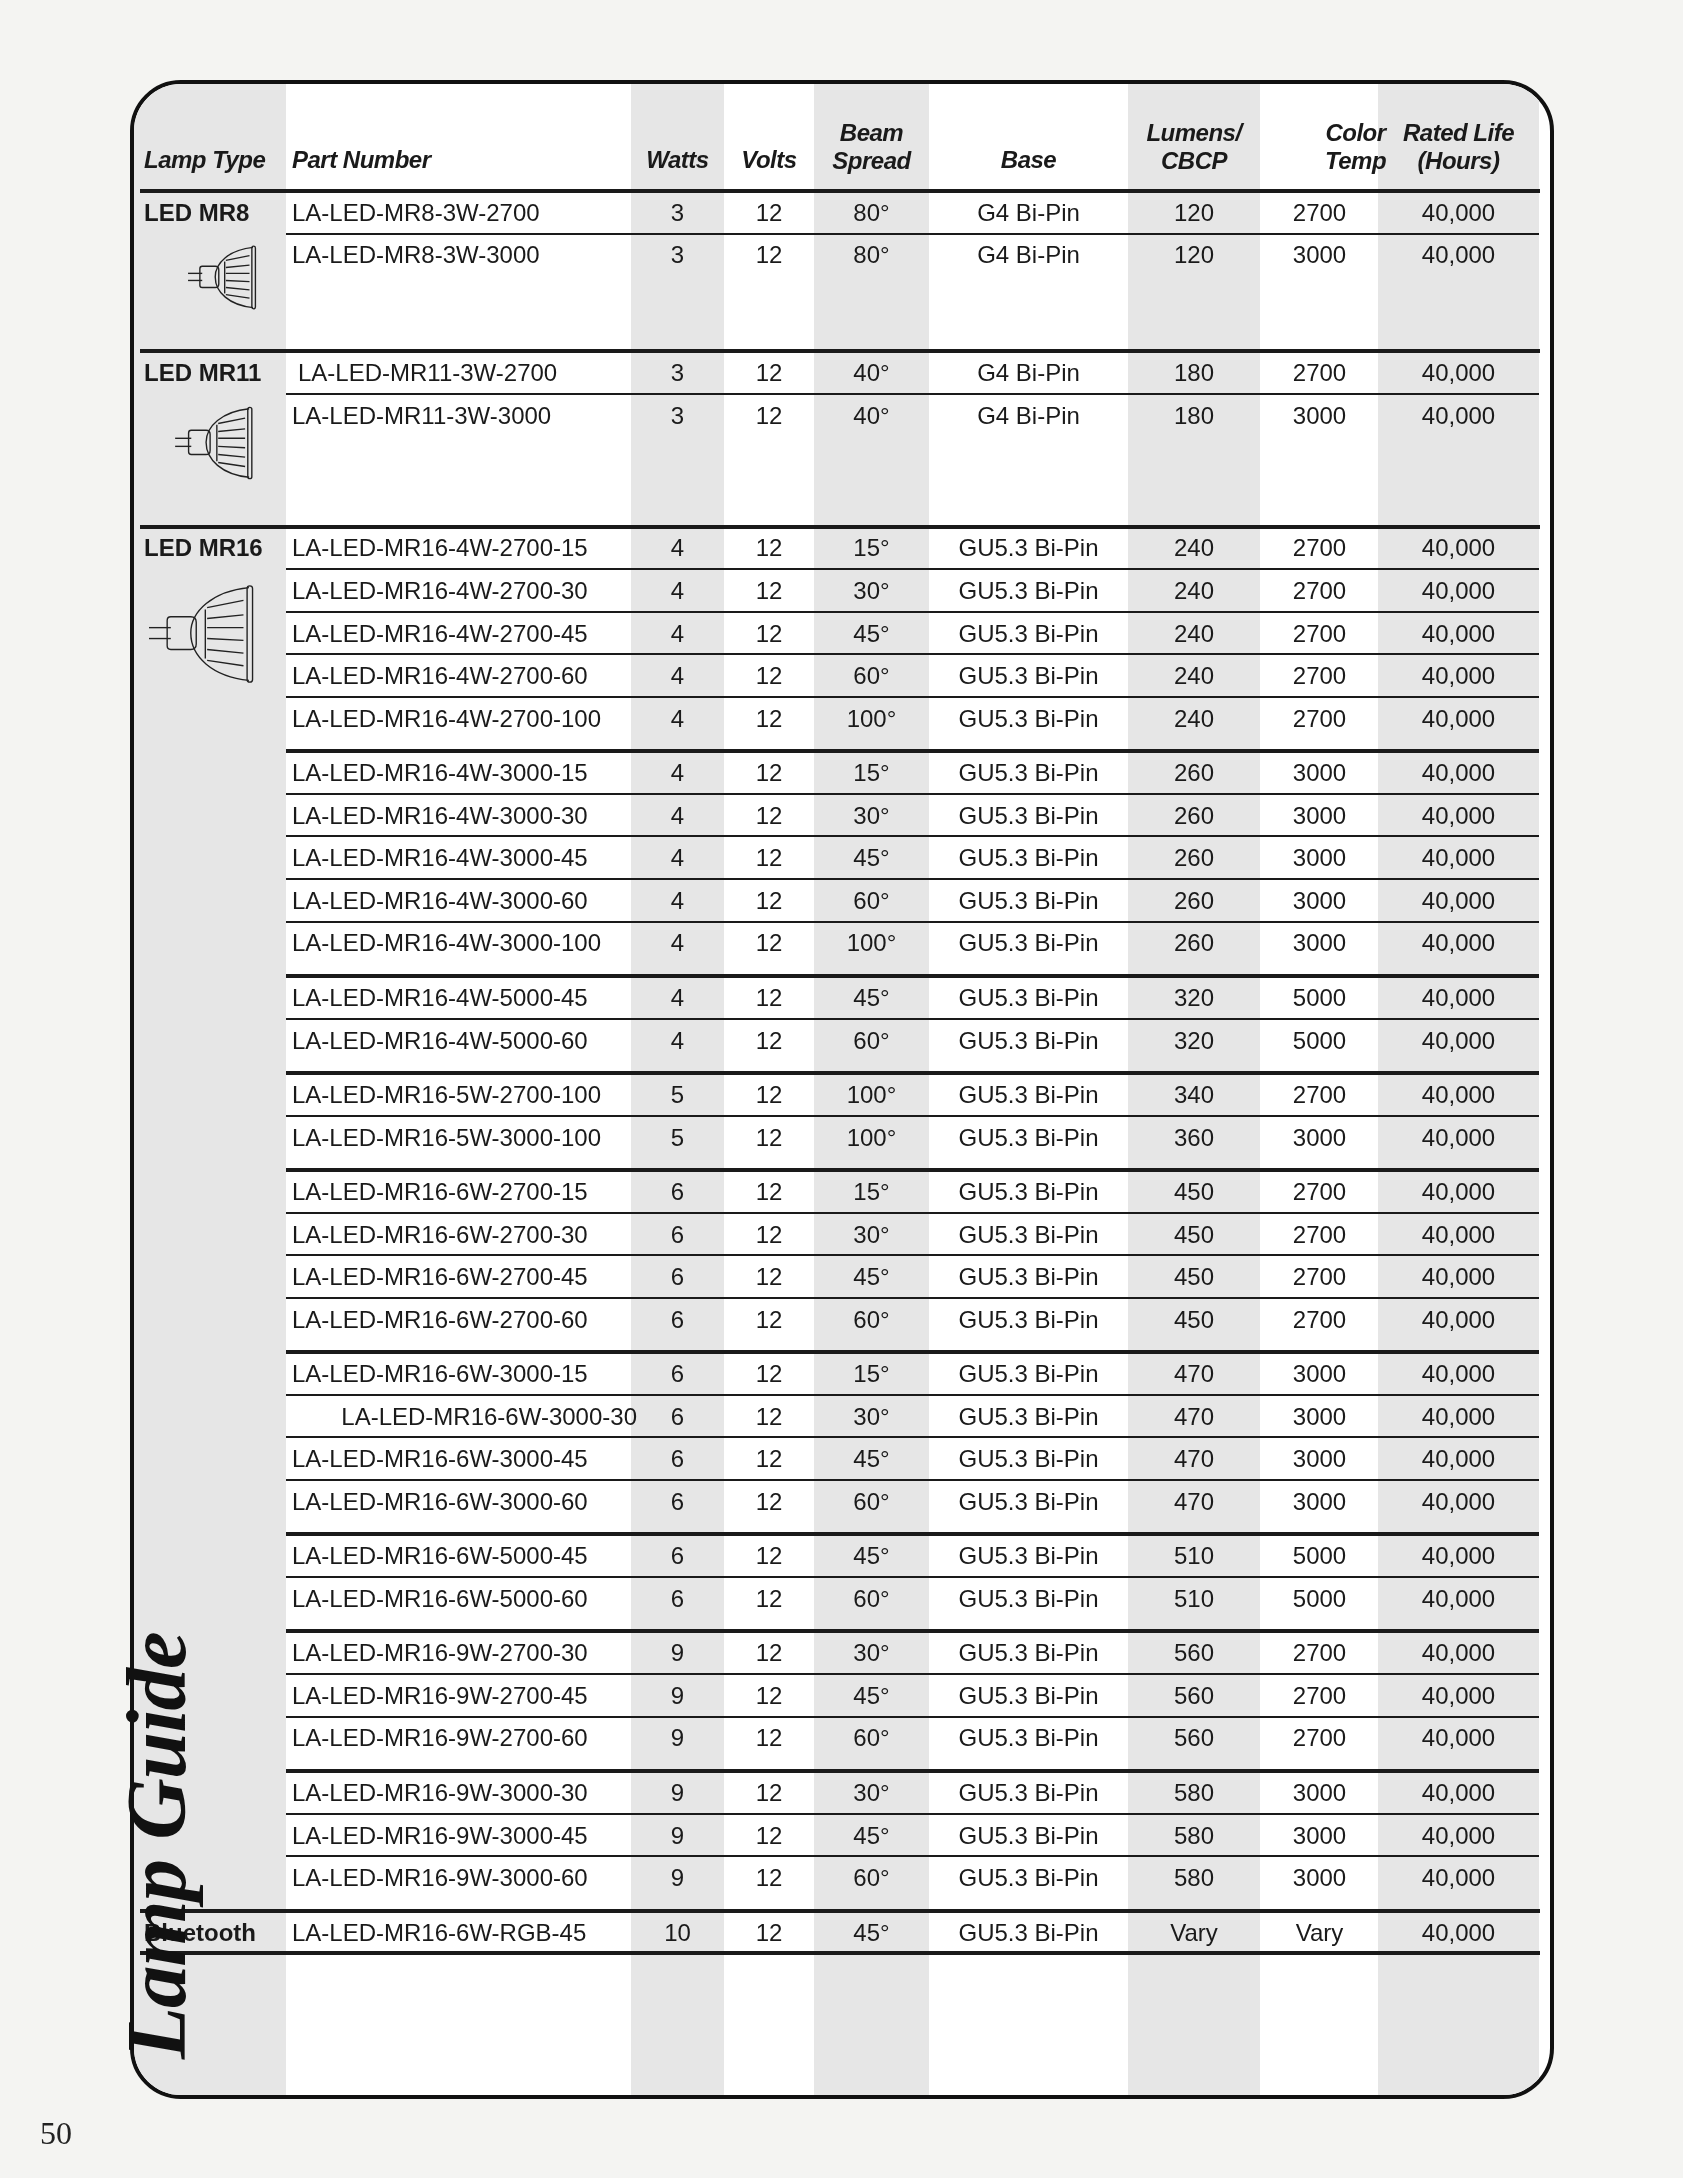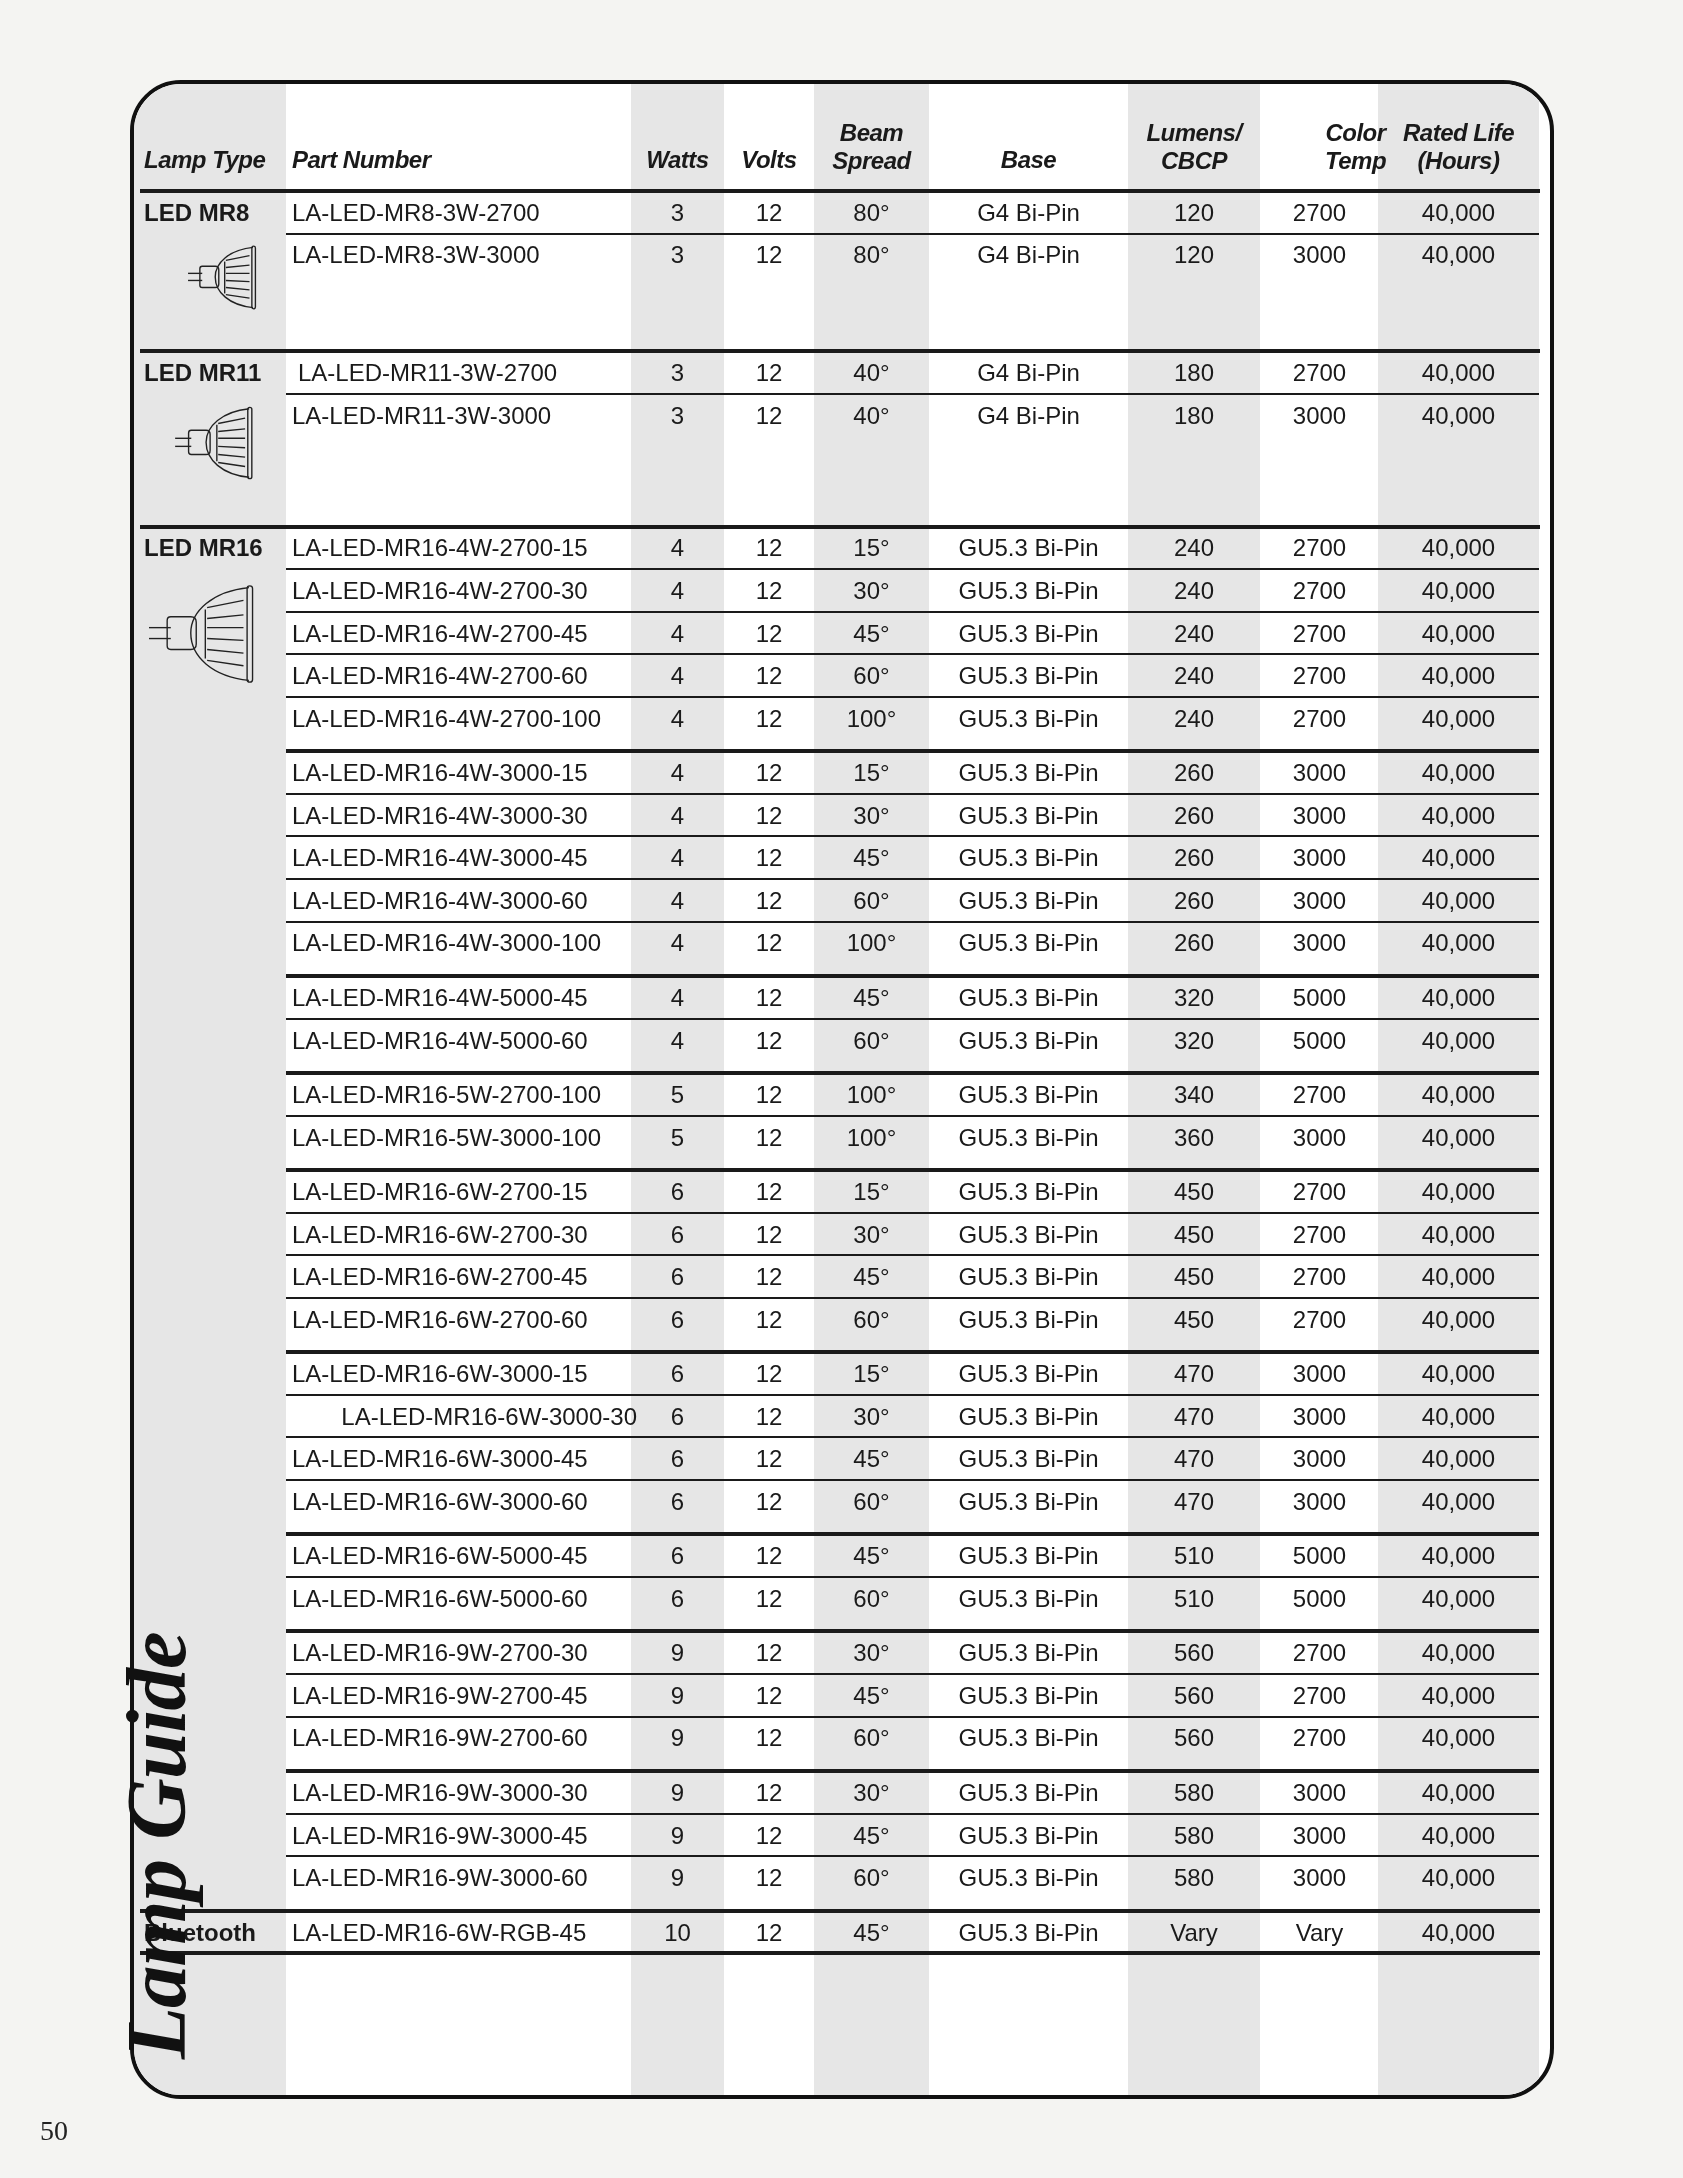--- a/index.html
+++ b/index.html
@@ -8,21 +8,21 @@
   .shade{position:absolute;top:0;bottom:0;background:#e6e6e6;}
   .hdr{position:absolute;font-style:italic;font-weight:bold;font-size:24px;line-height:28px;letter-spacing:-0.5px;}
   .hdr.c{text-align:center;}
   .rule{position:absolute;height:2px;background:#1a1a1a;}
   .rule.thick{height:4px;}
   .cell{position:absolute;font-size:24px;line-height:30px;white-space:nowrap;}
   .cell.c{text-align:center;}
   .lamp{position:absolute;font-weight:bold;font-size:24px;line-height:30px;white-space:nowrap;}
   .icon{position:absolute;}
   #side-title{position:absolute;left:107px;top:2059px;transform-origin:0 0;transform:rotate(-90deg);font-family:"Liberation Serif",serif;font-style:italic;font-weight:bold;font-size:85px;letter-spacing:-1px;white-space:nowrap;color:#111;}
-  #page-num{position:absolute;left:40px;top:2115px;font-family:"Liberation Serif",serif;font-size:28px;color:#222;}
+  #page-num{position:absolute;left:40px;top:2115px;font-family:"Liberation Serif",serif;font-size:32px;color:#222;}
 </style>
 </head>
 <body>
 
 <div id="frame">
     <div class="shade" style="left: 0px; width: 152px;"></div>
     <div class="shade" style="left: 497px; width: 93px;"></div>
     <div class="shade" style="left: 680px; width: 115px;"></div>
     <div class="shade" style="left: 994px; width: 132px;"></div>
     <div class="shade" style="left: 1244px; width: 161px;"></div>

